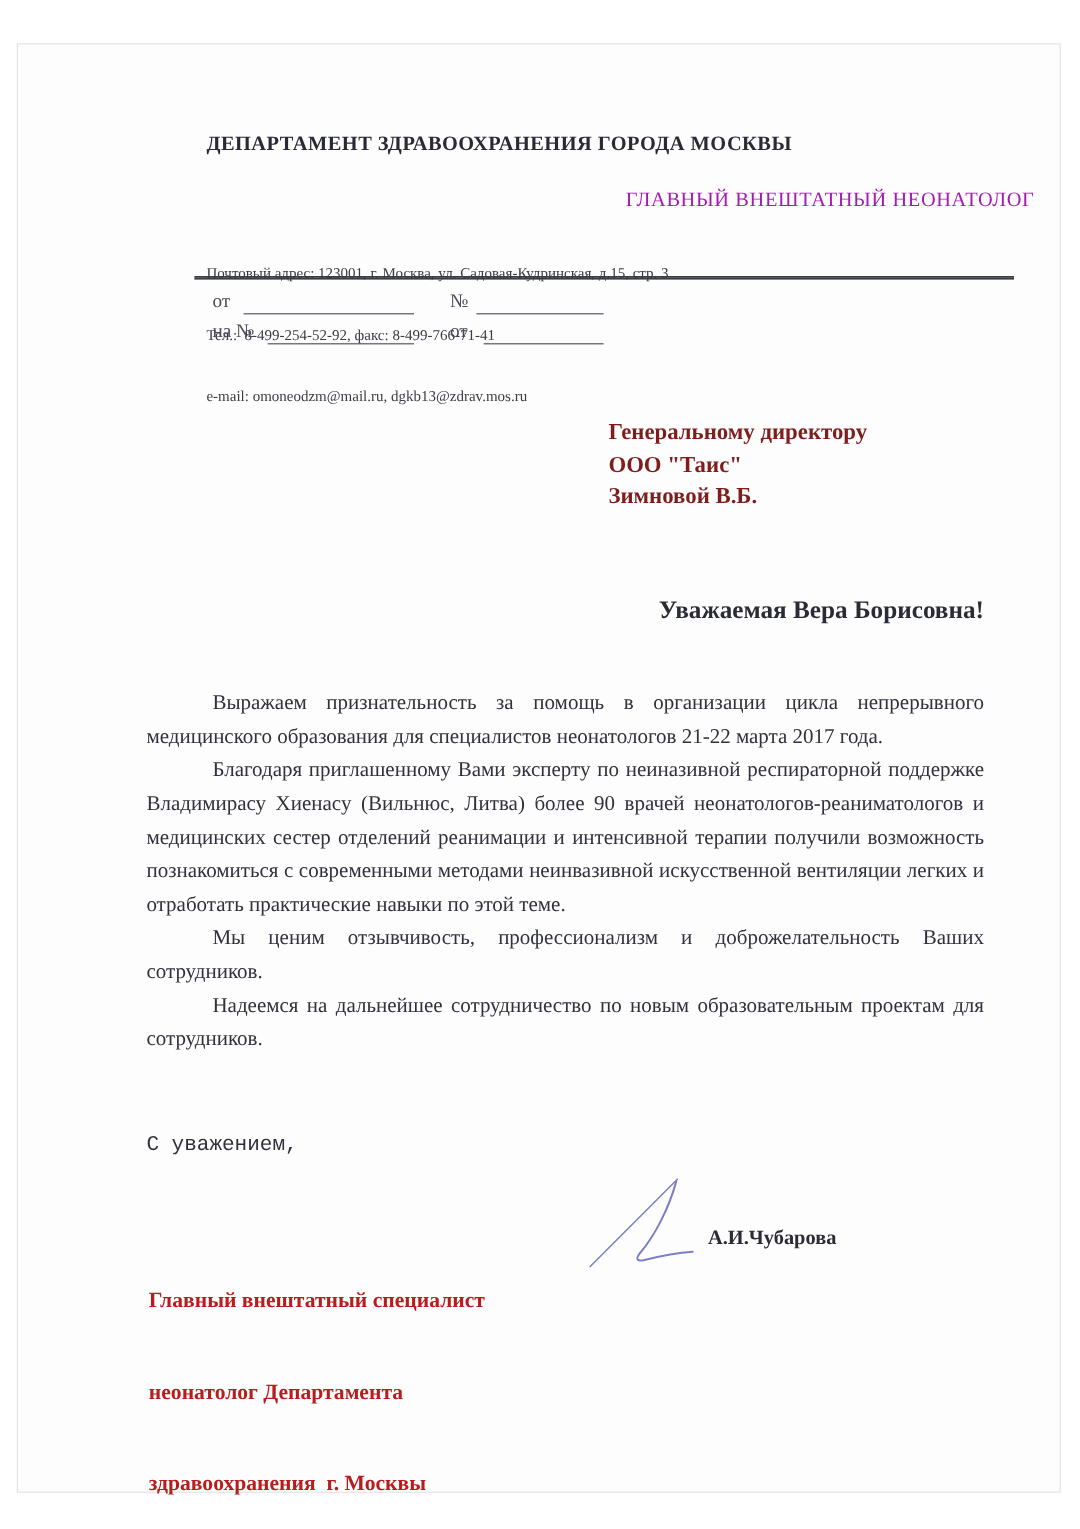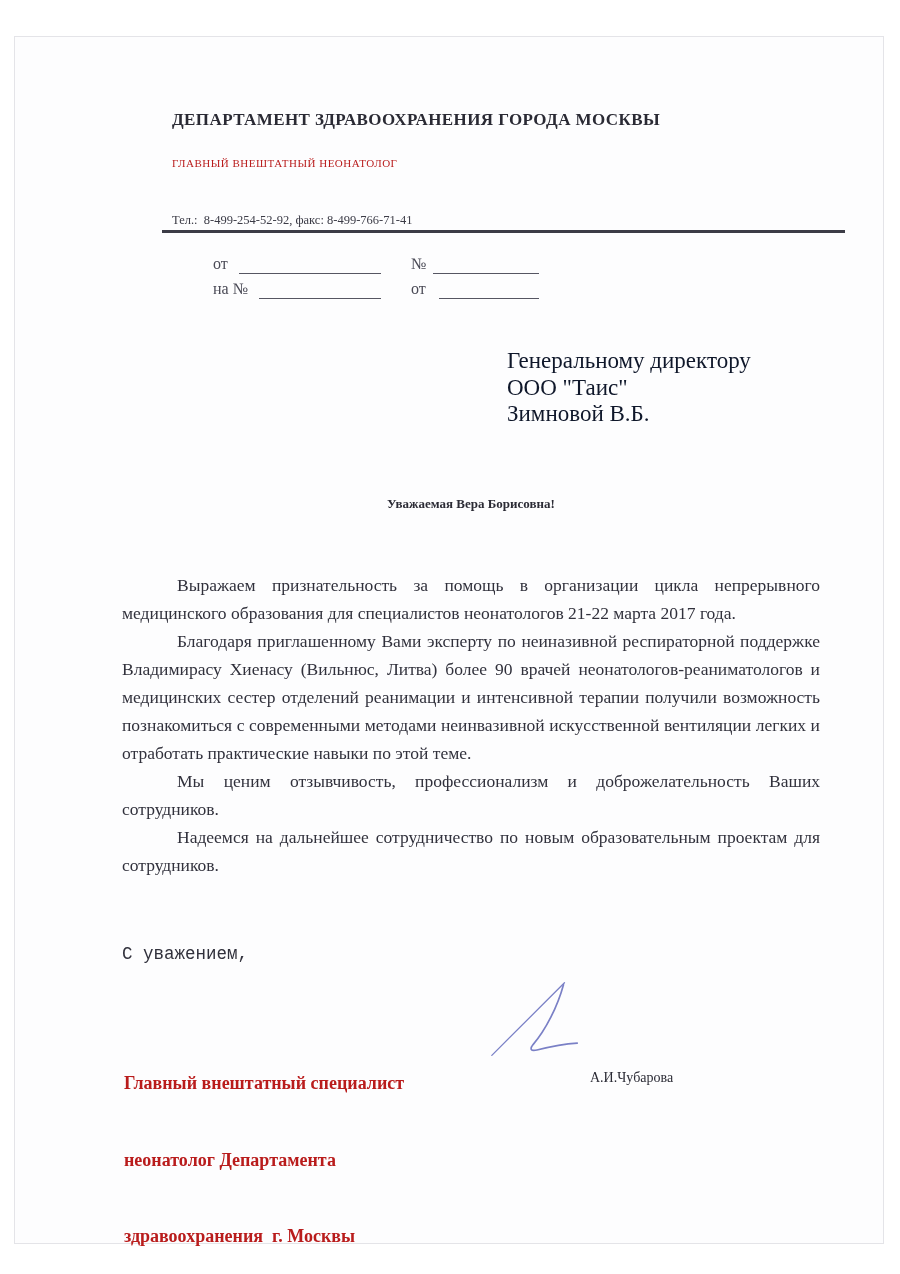--- a/index.html
+++ b/index.html
@@ -21,56 +21,58 @@
     background:var(--paper);
     border:1px solid var(--edge);
   }
   
   .letterhead{position:absolute;left:172px;top:110px;width:690px;}
   .org-name{
     font-weight:bold;font-size:17px;letter-spacing:.4px;
     color:#2a2a34;
   }
   .office-title{
-    text-align:left;font-size:11px;letter-spacing:.5px;margin-top:27px;
-    color:#b91c1c;
+    text-align:right;font-size:17px;letter-spacing:.5px;margin-top:27px;
+    color:#a21caf;
   }
   .addr-lines{margin-top:9px;font-size:12.5px;line-height:17px;color:#3b3b46;white-space:pre-wrap;}
   .header-rule{
     position:absolute;left:162px;top:230px;width:683px;height:1px;
     border-top:1.5px solid #3c3c46;border-bottom:2.5px solid #3c3c46;
   }
   
-  .ref-block{position:absolute;left:177px;top:255px;width:340px;font-size:16px;color:var(--ink-soft);margin-left:36px;}
+  .ref-block{position:absolute;left:177px;top:243px;width:340px;font-size:16px;color:var(--ink-soft);}
   .ref-row{position:relative;height:25px;}
   .ref-row .lbl{position:absolute;top:0;}
   .ref-row .ln{position:absolute;top:18px;height:0;border-top:1px solid #565662;}
   
-  .recipient{position:absolute;left:507px;top:348px;font-weight:normal;font-size:23px;line-height:26.5px;color:#0f172a;}
+  .recipient{position:absolute;left:507px;top:348px;font-weight:bold;font-size:19px;line-height:26.5px;color:#7f1d1d;}
   
-  .salutation{position:absolute;left:122px;top:496px;width:698px;text-align:center;font-weight:bold;font-size:13px;color:#2b2b35;}
+  .salutation{position:absolute;left:122px;top:496px;width:698px;text-align:right;font-weight:bold;font-size:21px;color:#2b2b35;}
   .body-text{position:absolute;left:122px;top:531px;width:698px;font-size:17.5px;line-height:28px;text-align:justify;margin-top:40px;}
   .body-text p{text-indent:55px;}
   .closing{position:absolute;left:122px;top:944px;font-size:17.5px;font-family:Liberation Mono, monospace;}
   
   .signer-title{position:absolute;left:124px;top:1020px;font-weight:bold;font-size:18px;line-height:25.5px;color:#b91c1c;white-space:pre-wrap;}
-  .signer-name{position:absolute;left:590px;top:1070px;font-weight:normal;font-size:14px;color:#2b2b35;}
+  .signer-name{position:absolute;left:590px;top:1022px;font-weight:bold;font-size:17px;color:#2b2b35;}
   .handwritten{position:absolute;left:482px;top:972px;width:108px;height:100px;}
   .handwritten path{fill:none;stroke:var(--signature-ink);stroke-linecap:round;}
 </style>
 </head>
 <body>
 
 <div class="page"></div>
 
 <div class="letterhead">
   <div class="org-name">ДЕПАРТАМЕНТ ЗДРАВООХРАНЕНИЯ ГОРОДА МОСКВЫ</div>
   <div class="office-title">ГЛАВНЫЙ ВНЕШТАТНЫЙ НЕОНАТОЛОГ</div>
   <div class="addr-lines">
+    <div>Почтовый адрес: 123001, г. Москва, ул. Садовая-Кудринская, д.15, стр. 3</div>
     <div>Тел.:  8-499-254-52-92, факс: 8-499-766-71-41</div>
+    <div>e-mail: omoneodzm@mail.ru, dgkb13@zdrav.mos.ru</div>
   </div>
 </div>
 <div class="header-rule"></div>
 
 <div class="ref-block">
   <div class="ref-row">
     <span class="lbl" style="left:0">от</span>
     <span class="ln" style="left:26px;width:142px"></span>
     <span class="lbl" style="left:198px">№</span>
     <span class="ln" style="left:220px;width:106px"></span>

